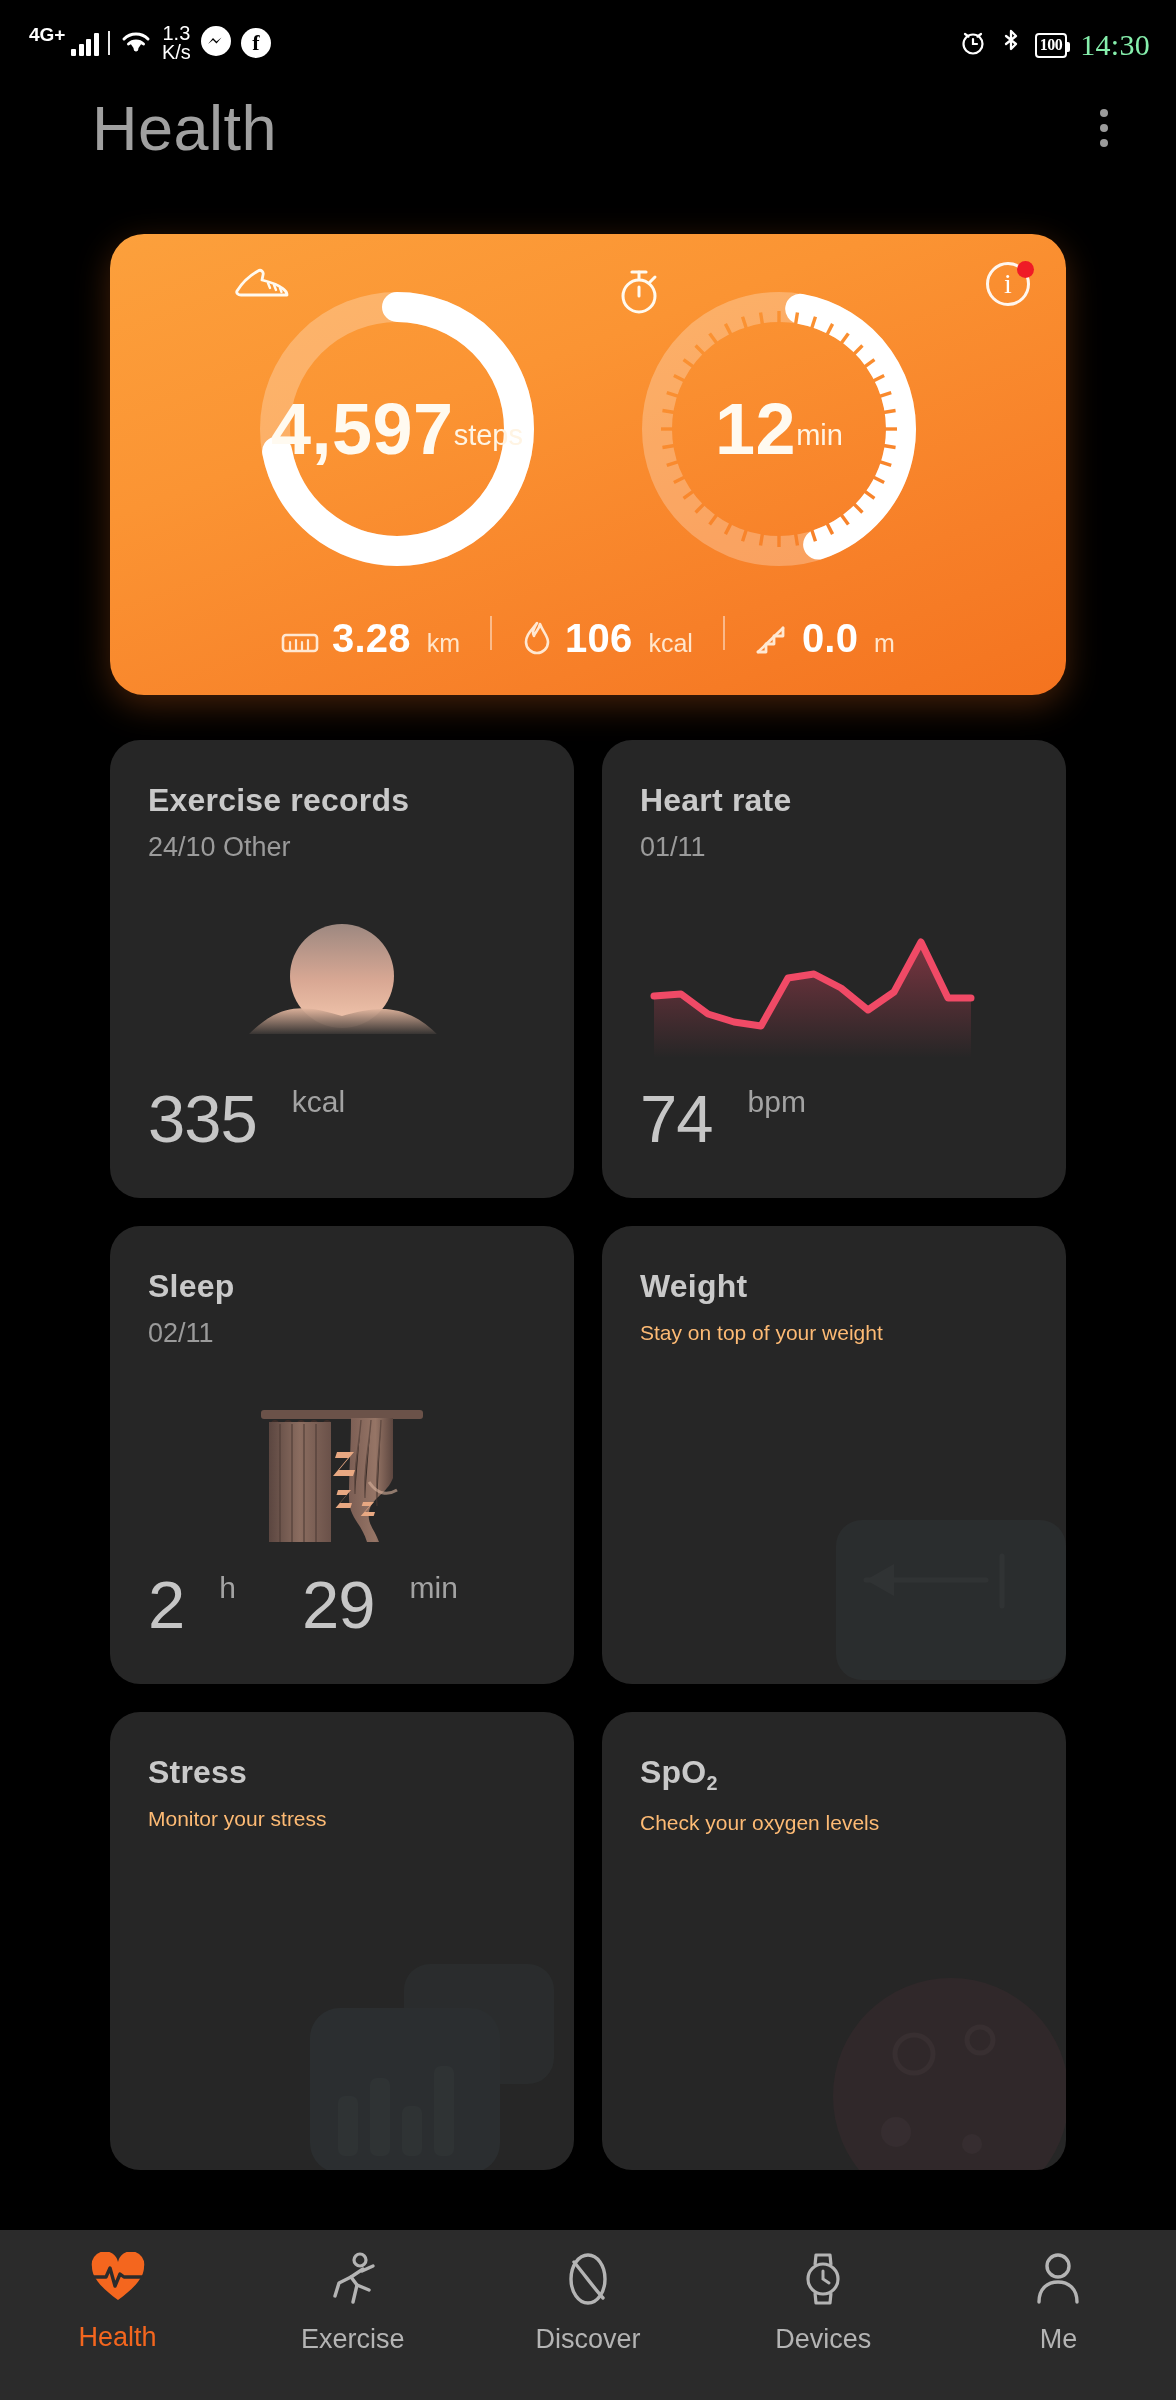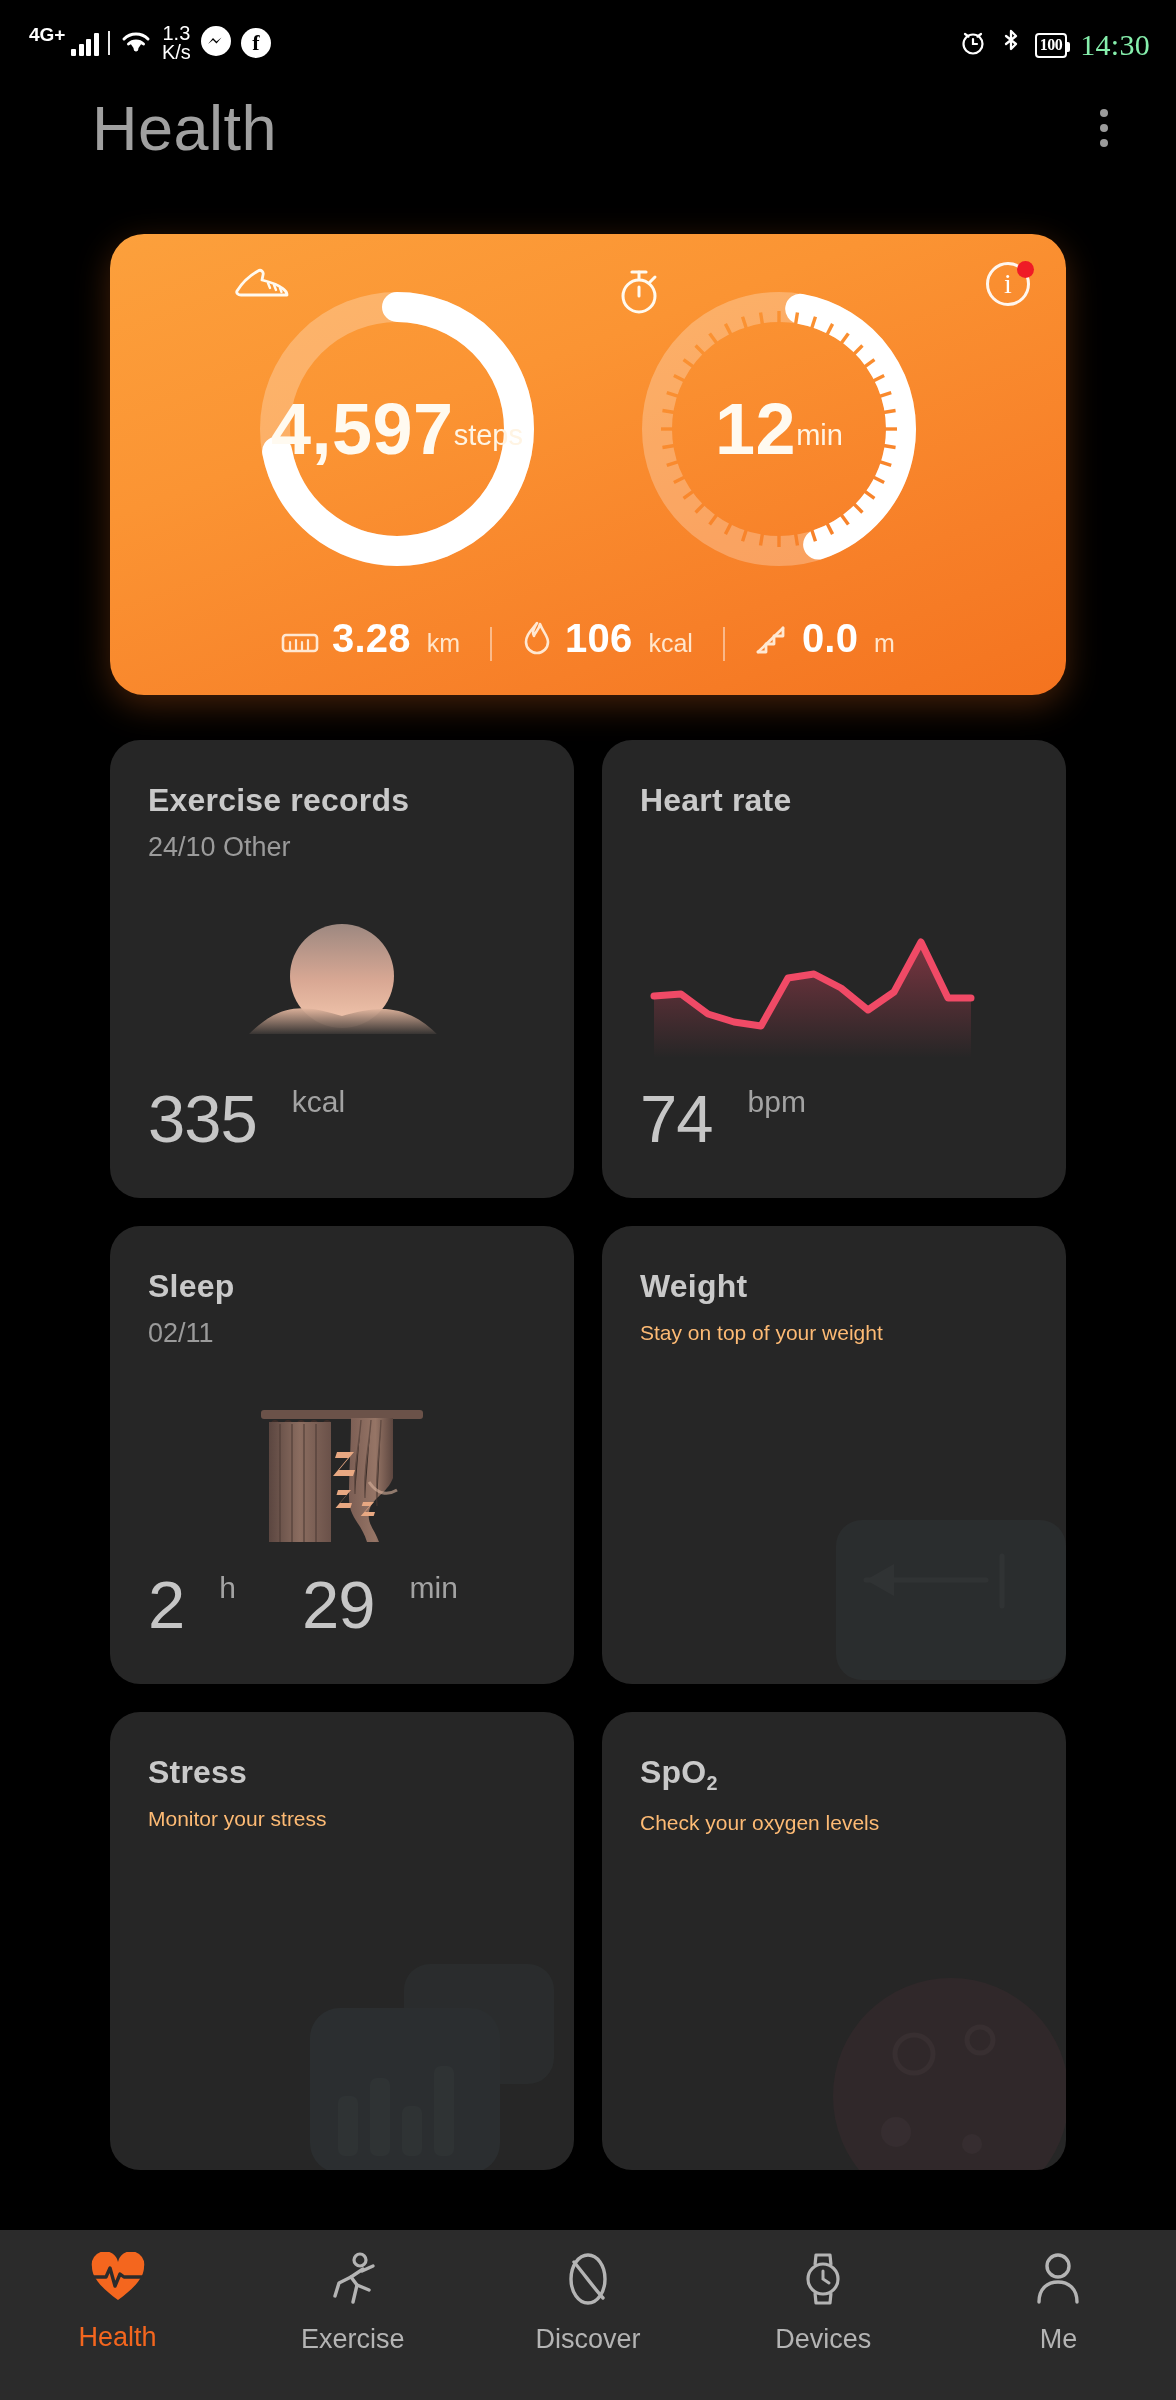--- a/index.html
+++ b/index.html
@@ -65,21 +65,21 @@
   .ring-wrap { position:relative; width:330px; height:330px; }
   .ring-wrap svg { position:absolute; inset:0; }
   .ring-center { position:absolute; inset:0; display:flex; flex-direction:row;
                  align-items:center; justify-content:center; }
   .ring-icon { margin-bottom:4px; }
   .ring-value { font-size:72px; font-weight:700; color:#fffaf0; line-height:1;
                 letter-spacing:.5px; }
   .ring-unit { font-size:29px; color:#fff4e3; margin-top:12px; font-weight:400;}
 
   .stats-row { position:absolute; left:0; right:0; bottom:34px;
-               display:flex; align-items:flex-end; justify-content:center; gap:0; }
+               display:flex; align-items:flex-start; justify-content:center; gap:0; }
   .stat { display:flex; align-items:baseline; gap:13px; padding:0 30px; }
   .stat .ic { position:relative; top:4px; }
   .stat-num { font-size:40px; font-weight:700; color:#fff; letter-spacing:.2px;}
   .stat-unit { font-size:25px; color:#ffe6cc; margin-left:3px;}
   .stat-sep { width:2px; height:34px; background:rgba(255,255,255,.45); }
 
   
   .grid { position:absolute; left:110px; top:740px; width:956px;
           display:flex; flex-wrap:wrap; gap:28px 28px; }
   .card { width:464px; height:458px; border-radius:30px; background:#262626;
@@ -411,20 +411,21 @@
       </svg>
     </div>
     <div class="card-value">
       <span class="cv-num">335</span>
       <span class="cv-unit">kcal</span>
     </div>
   </div>
 
   <div class="card">
     <div class="card-title">Heart rate</div>
+    <div class="card-sub">01/11</div>
     <div class="card-art art-hr">
       <svg width="330" height="130" viewBox="0 0 330 130" preserveAspectRatio="none">
         <defs>
           <linearGradient id="hrFill" x1="0" y1="0" x2="0" y2="1">
             <stop offset="0%" stop-color="#f04a66" stop-opacity=".42"></stop>
             <stop offset="100%" stop-color="#f04a66" stop-opacity="0"></stop>
           </linearGradient>
         </defs>
         <path d="M8 66 L35 64 L62 84 L88 92 L115 96 L142 48 L168 44 L195 58 L222 80 L248 62 L275 12 L302 68 L325 68 L325 128 L8 128 Z" fill="url(#hrFill)"></path>
         <path d="M8 66 L35 64 L62 84 L88 92 L115 96 L142 48 L168 44 L195 58 L222 80 L248 62 L275 12 L302 68 L325 68" fill="none" stroke="#f04a66" stroke-width="7" stroke-linejoin="round" stroke-linecap="round"></path>

